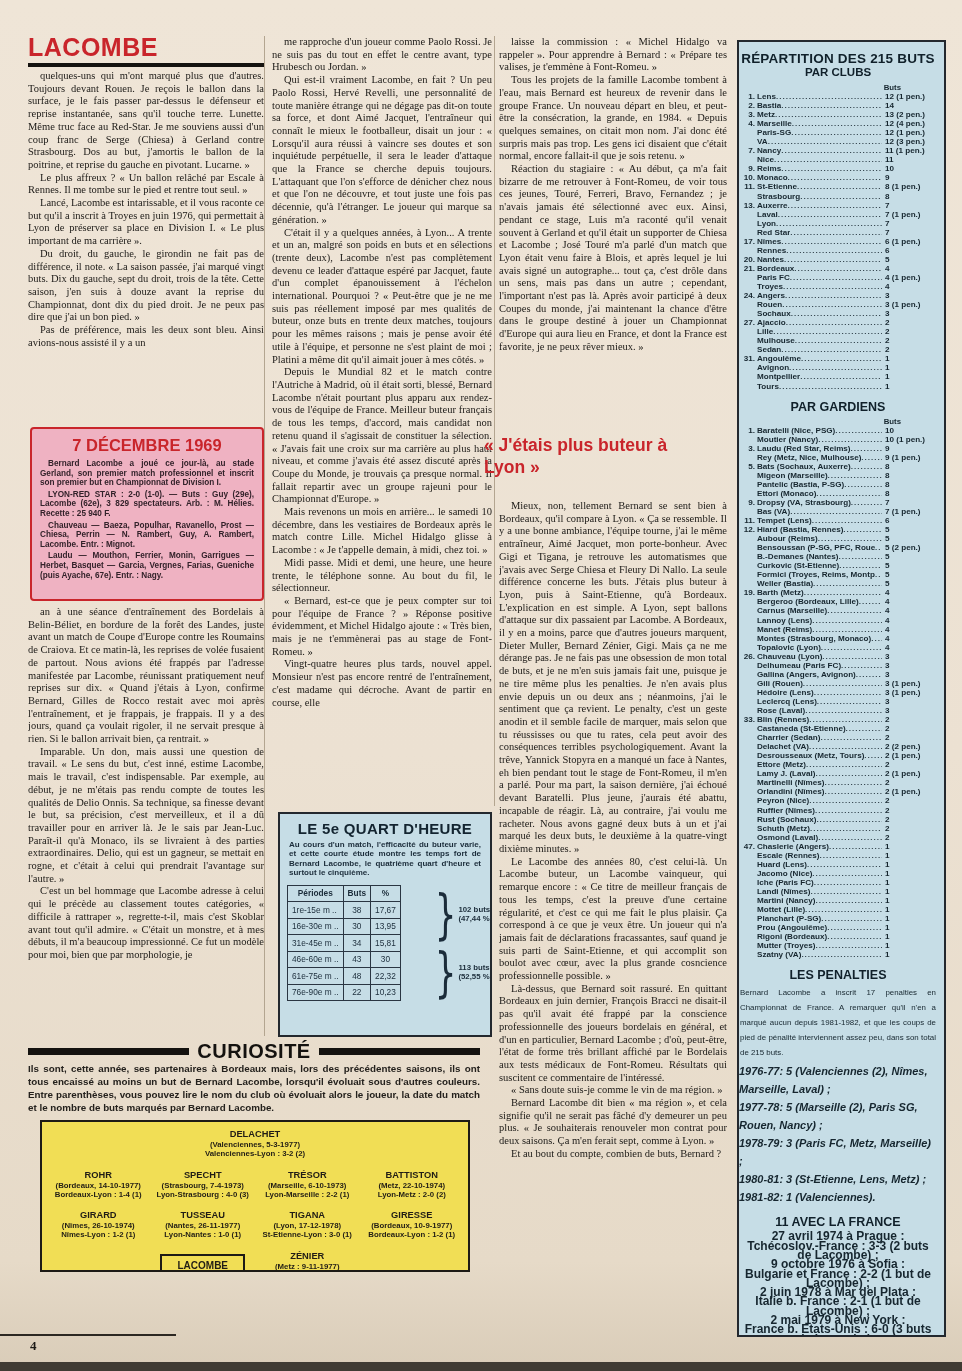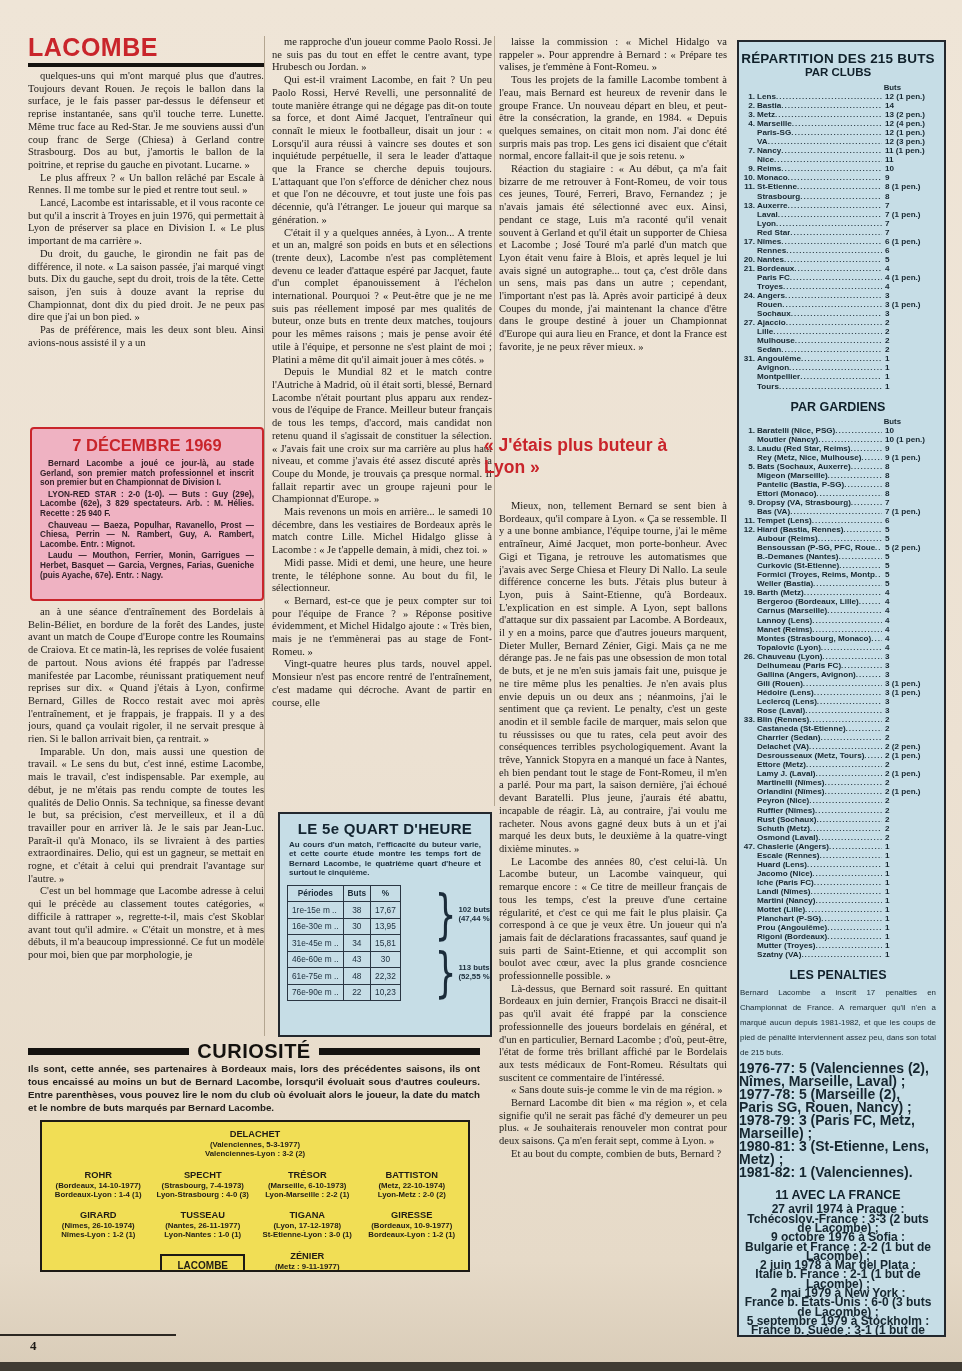--- a/index.html
+++ b/index.html
@@ -57,21 +57,21 @@
   .sb-title2{text-align:center;font-weight:700;font-size:11.5px;margin-bottom:5px;color:#10202a;}
   .buts-head{font-size:7.8px;font-weight:700;text-align:right;padding-right:36px;line-height:9px;}
   .sb-row{display:flex;font-size:8.1px;line-height:9.05px;font-weight:600;}
   .sb-row .rk{flex:none;width:16px;text-align:right;padding-right:2px;}
   .sb-row .nm{flex:none;max-width:118px;overflow:hidden;white-space:nowrap;}
   .sb-row .dots{flex:1;overflow:hidden;white-space:nowrap;opacity:.85;}
   .sb-row .dots::after{content:"......................................................";letter-spacing:1px;}
   .sb-row .vl{flex:none;width:52px;padding-left:3px;white-space:nowrap;overflow:hidden;}
   .sb-section{ text-align:center;font-weight:700;font-size:12.5px;margin:9px 0 3px 0;color:#10202a;}
   .pen-intro{font-size:7.9px;line-height:15px;font-weight:400;text-align:justify;margin:3px 1px 2px 1px;}
-  .pen-line{font-size:14px;line-height:13px;font-weight:600;}
+  .pen-line{font-size:11px;line-height:18px;font-weight:600;font-style:italic;}
   .pen-line b{font-weight:700;}
   .fr-entry{text-align:center;font-size:12px;line-height:9.3px;font-weight:600;}
   .fr-entry .d{font-weight:700;}
   
   .cur-title-row{position:absolute;left:28px;top:1040px;width:452px;display:flex;align-items:center;gap:8px;}
   .cur-bar{flex:1;height:7px;background:#14120f;}
   .cur-title{font-family:"Liberation Sans",sans-serif;font-weight:700;font-size:20px;color:#14120f;letter-spacing:.5px;}
   .cur-intro{position:absolute;left:28px;top:1063px;width:452px;font-family:"Liberation Sans",sans-serif;
     font-weight:700;font-size:9.8px;line-height:12.9px;text-align:justify;color:#24211d;}
   .ybox{position:absolute;left:40px;top:1120px;width:430px;height:152px;box-sizing:border-box;

